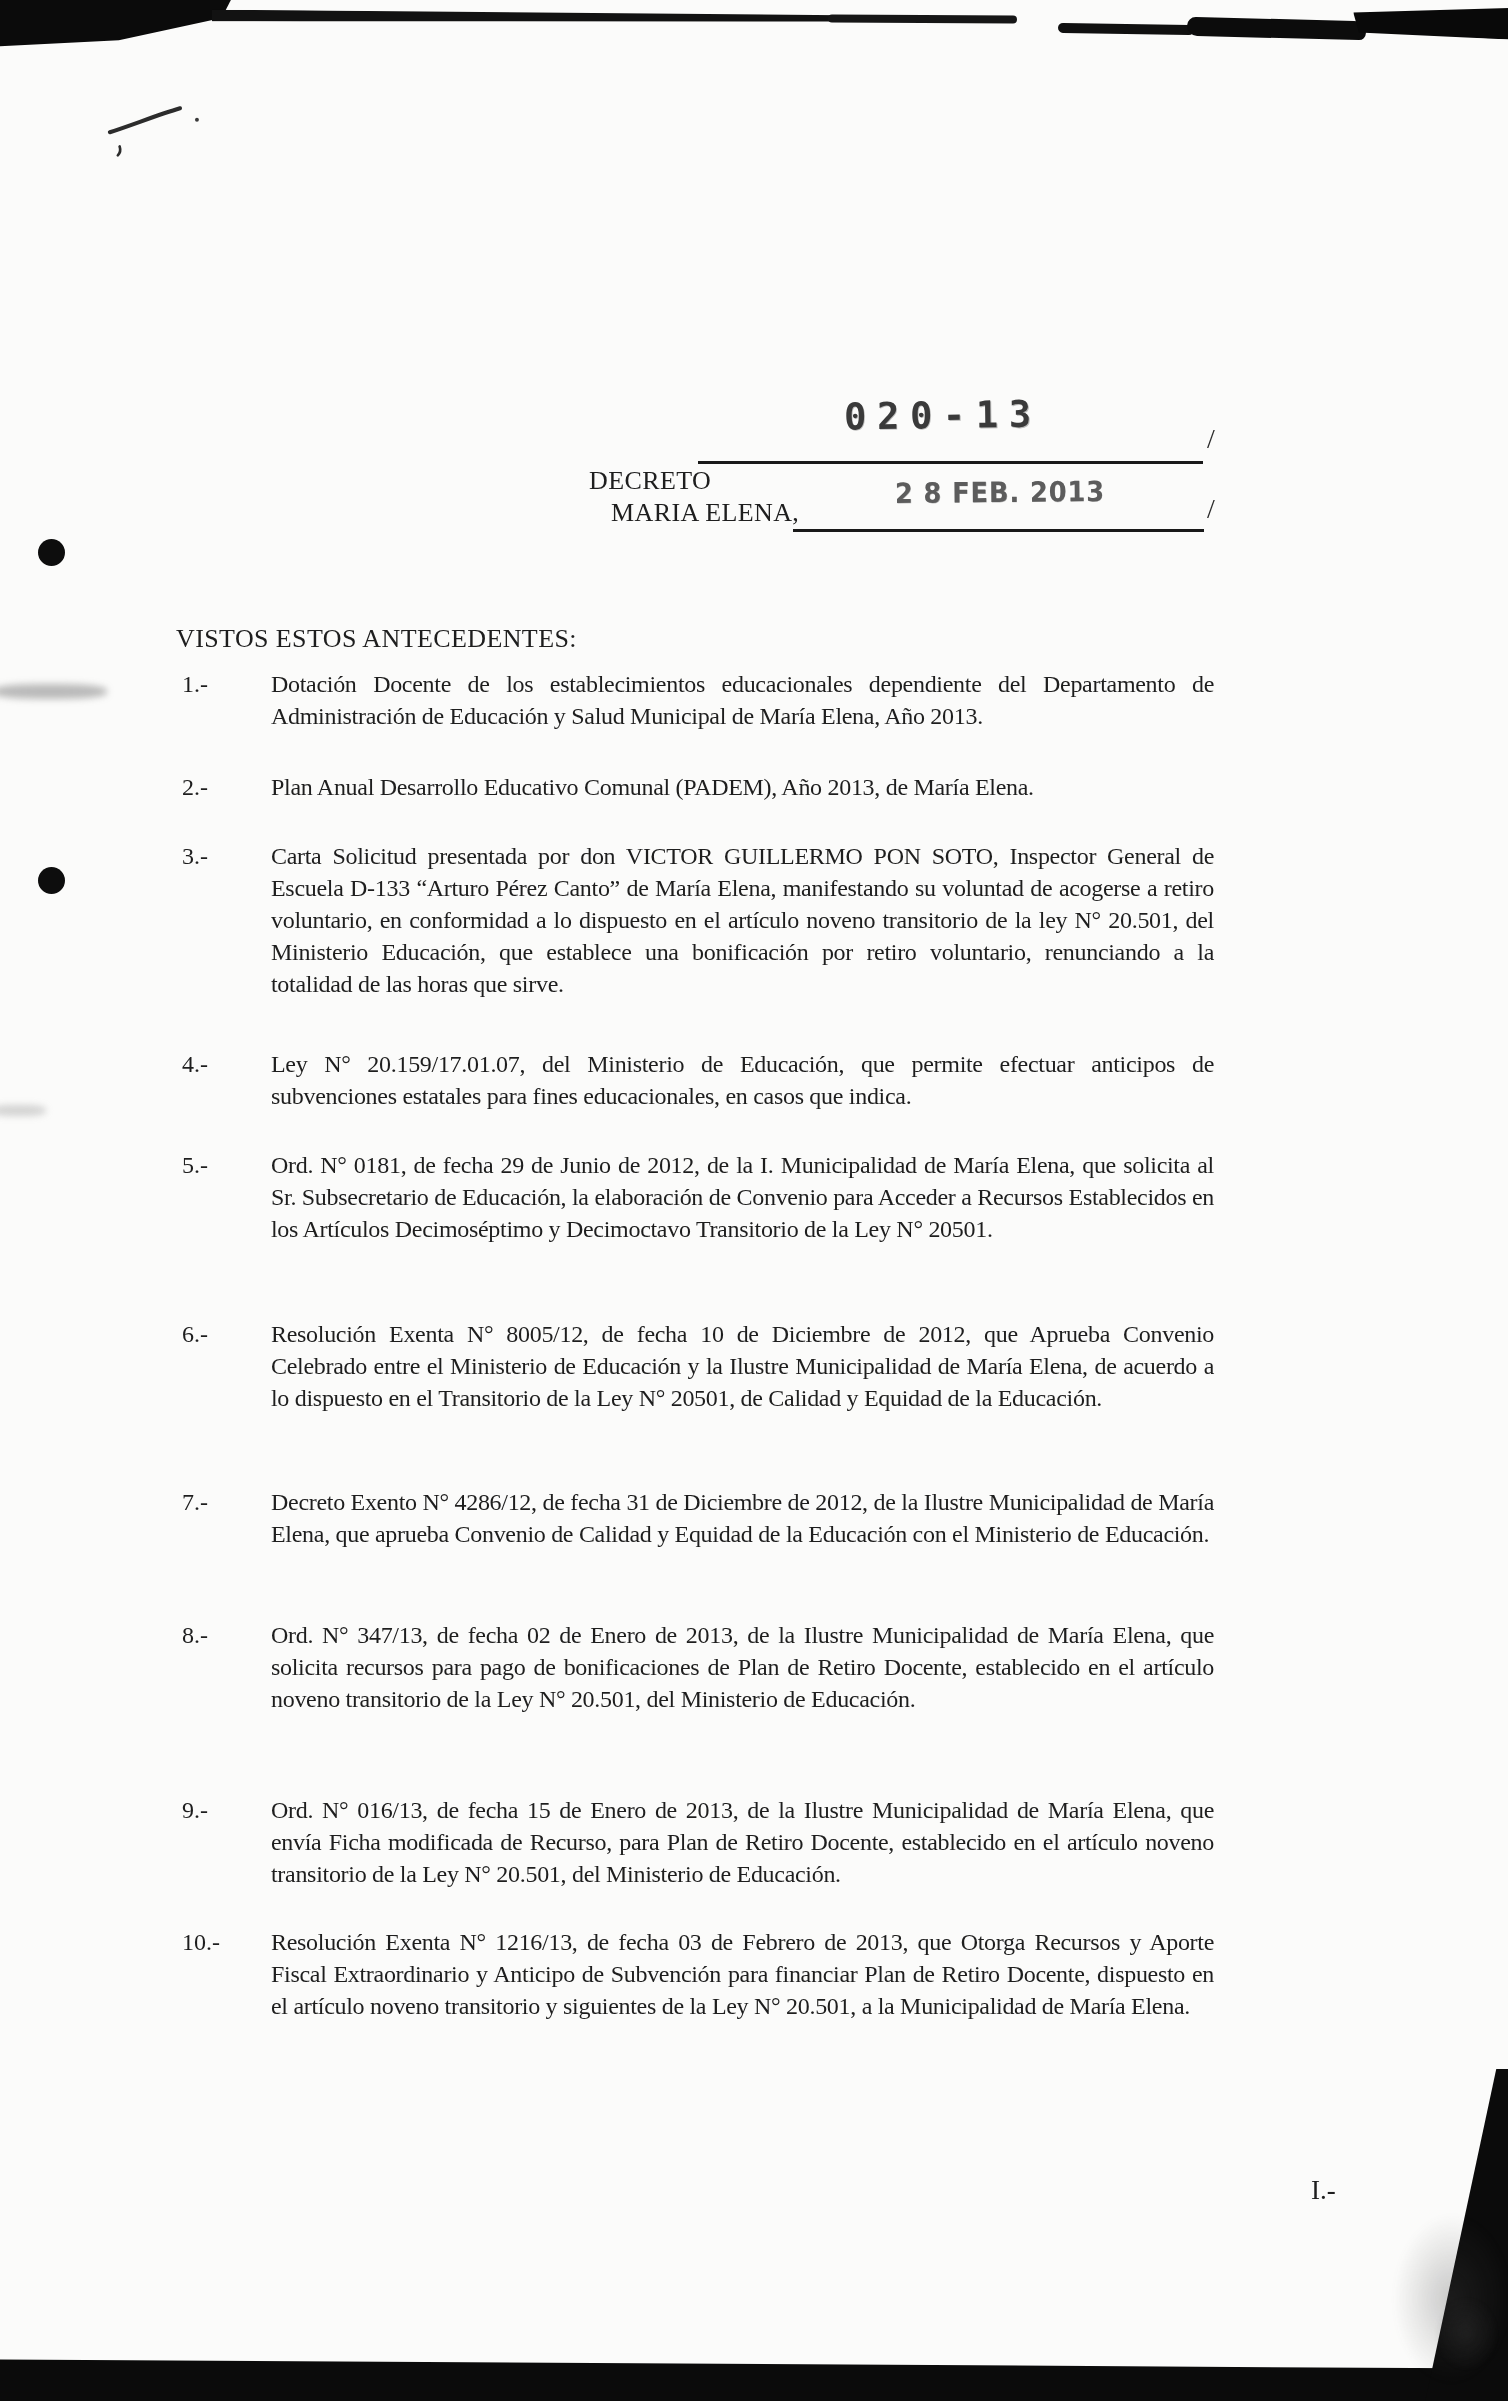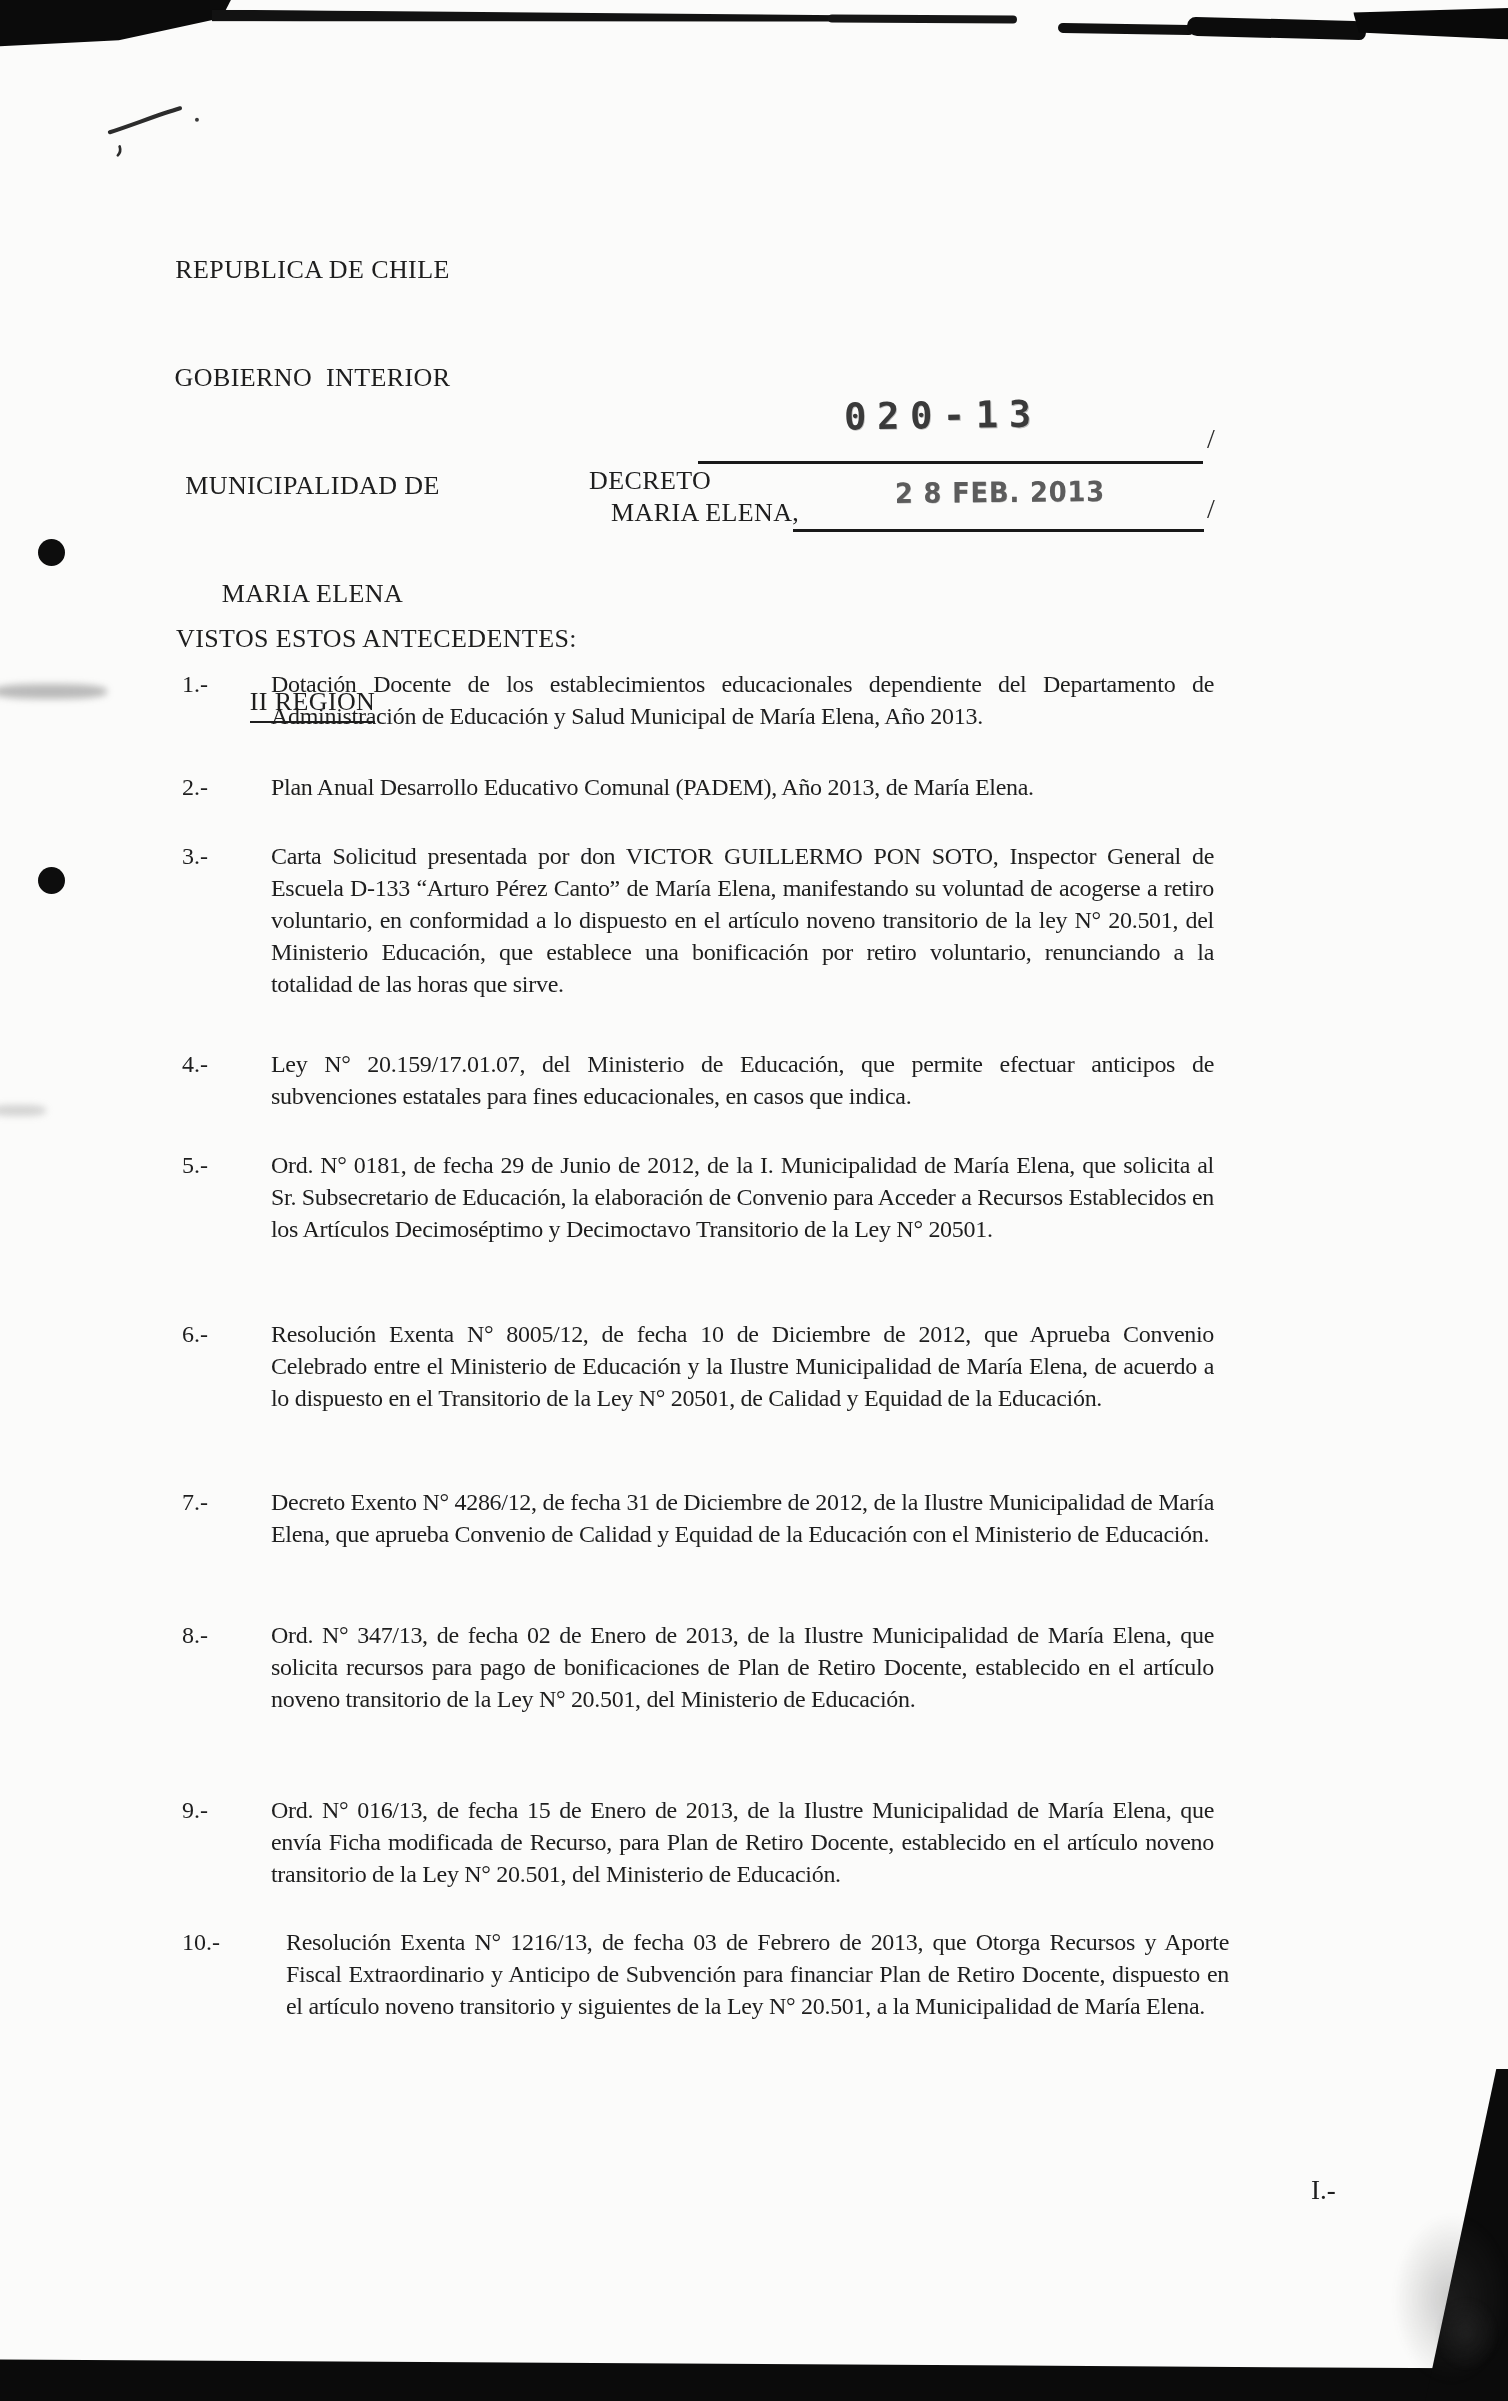--- a/index.html
+++ b/index.html
@@ -73,21 +73,21 @@
 
   
   .vistos{position:absolute;left:176px;top:624px;font-size:26px;letter-spacing:0.4px;}
   .items{position:absolute;left:182px;top:0;width:1018px;}
   .item{position:absolute;display:flex;width:1018px;}
   .num{width:72px;flex:0 0 72px;font-size:24px;line-height:32px;}
   .txt{width:943px;flex:0 0 943px;font-size:24px;line-height:32px;
     text-align:justify;letter-spacing:-0.3px;margin-left:17px;}
   .it-1{top:668px;} .it-2{top:771px;} .it-3{top:840px;} .it-4{top:1048px;}
   .it-5{top:1149px;} .it-6{top:1318px;} .it-7{top:1486px;} .it-8{top:1619px;}
-  .it-9{top:1794px;} .it-10{top:1926px;gap:15px;}
+  .it-9{top:1794px;} .it-10{top:1926px;}
 
   .page-marker{position:absolute;left:1311px;top:2175px;font-size:27px;}
 </style>
 </head>
 <body>
 
 <div class="page">
 
   <div class="art blob-topleft"></div>
   <div class="art streak-a"></div>
@@ -105,27 +105,20 @@
   <div class="art fingerprint2" style="background:radial-gradient(closest-side,rgba(60,60,60,.3),transparent 75%);"></div>
 
   <div class="art pen-mark">
     <svg width="103" height="64" viewBox="0 0 115 72">
       <path d="M5,34 C 30,26 60,14 84,7" stroke="#2c2c2c" stroke-width="4.5" fill="none" stroke-linecap="round"></path>
       <path d="M16,50 q 2,6 -2,10" stroke="#2c2c2c" stroke-width="3" fill="none" stroke-linecap="round"></path>
       <circle cx="103" cy="20" r="2.2" fill="#3a3a3a"></circle>
     </svg>
   </div>
 
-  <div class="letterhead">
-    <div>REPUBLICA DE CHILE</div>
-    <div>GOBIERNO  INTERIOR</div>
-    <div>MUNICIPALIDAD DE</div>
-    <div>MARIA ELENA</div>
-    <div><span class="region">II REGION</span></div>
-  </div>
 
   <div class="label lbl-decreto">DECRETO</div>
   <div class="stamp-number">020-13</div>
   <div class="rule rule-1"></div>
   <div class="slash slash-1">/</div>
 
   <div class="label lbl-lugar">MARIA ELENA,</div>
   <div class="stamp-date">2 8 FEB. 2013</div>
   <div class="rule rule-2"></div>
   <div class="slash slash-2">/</div>

